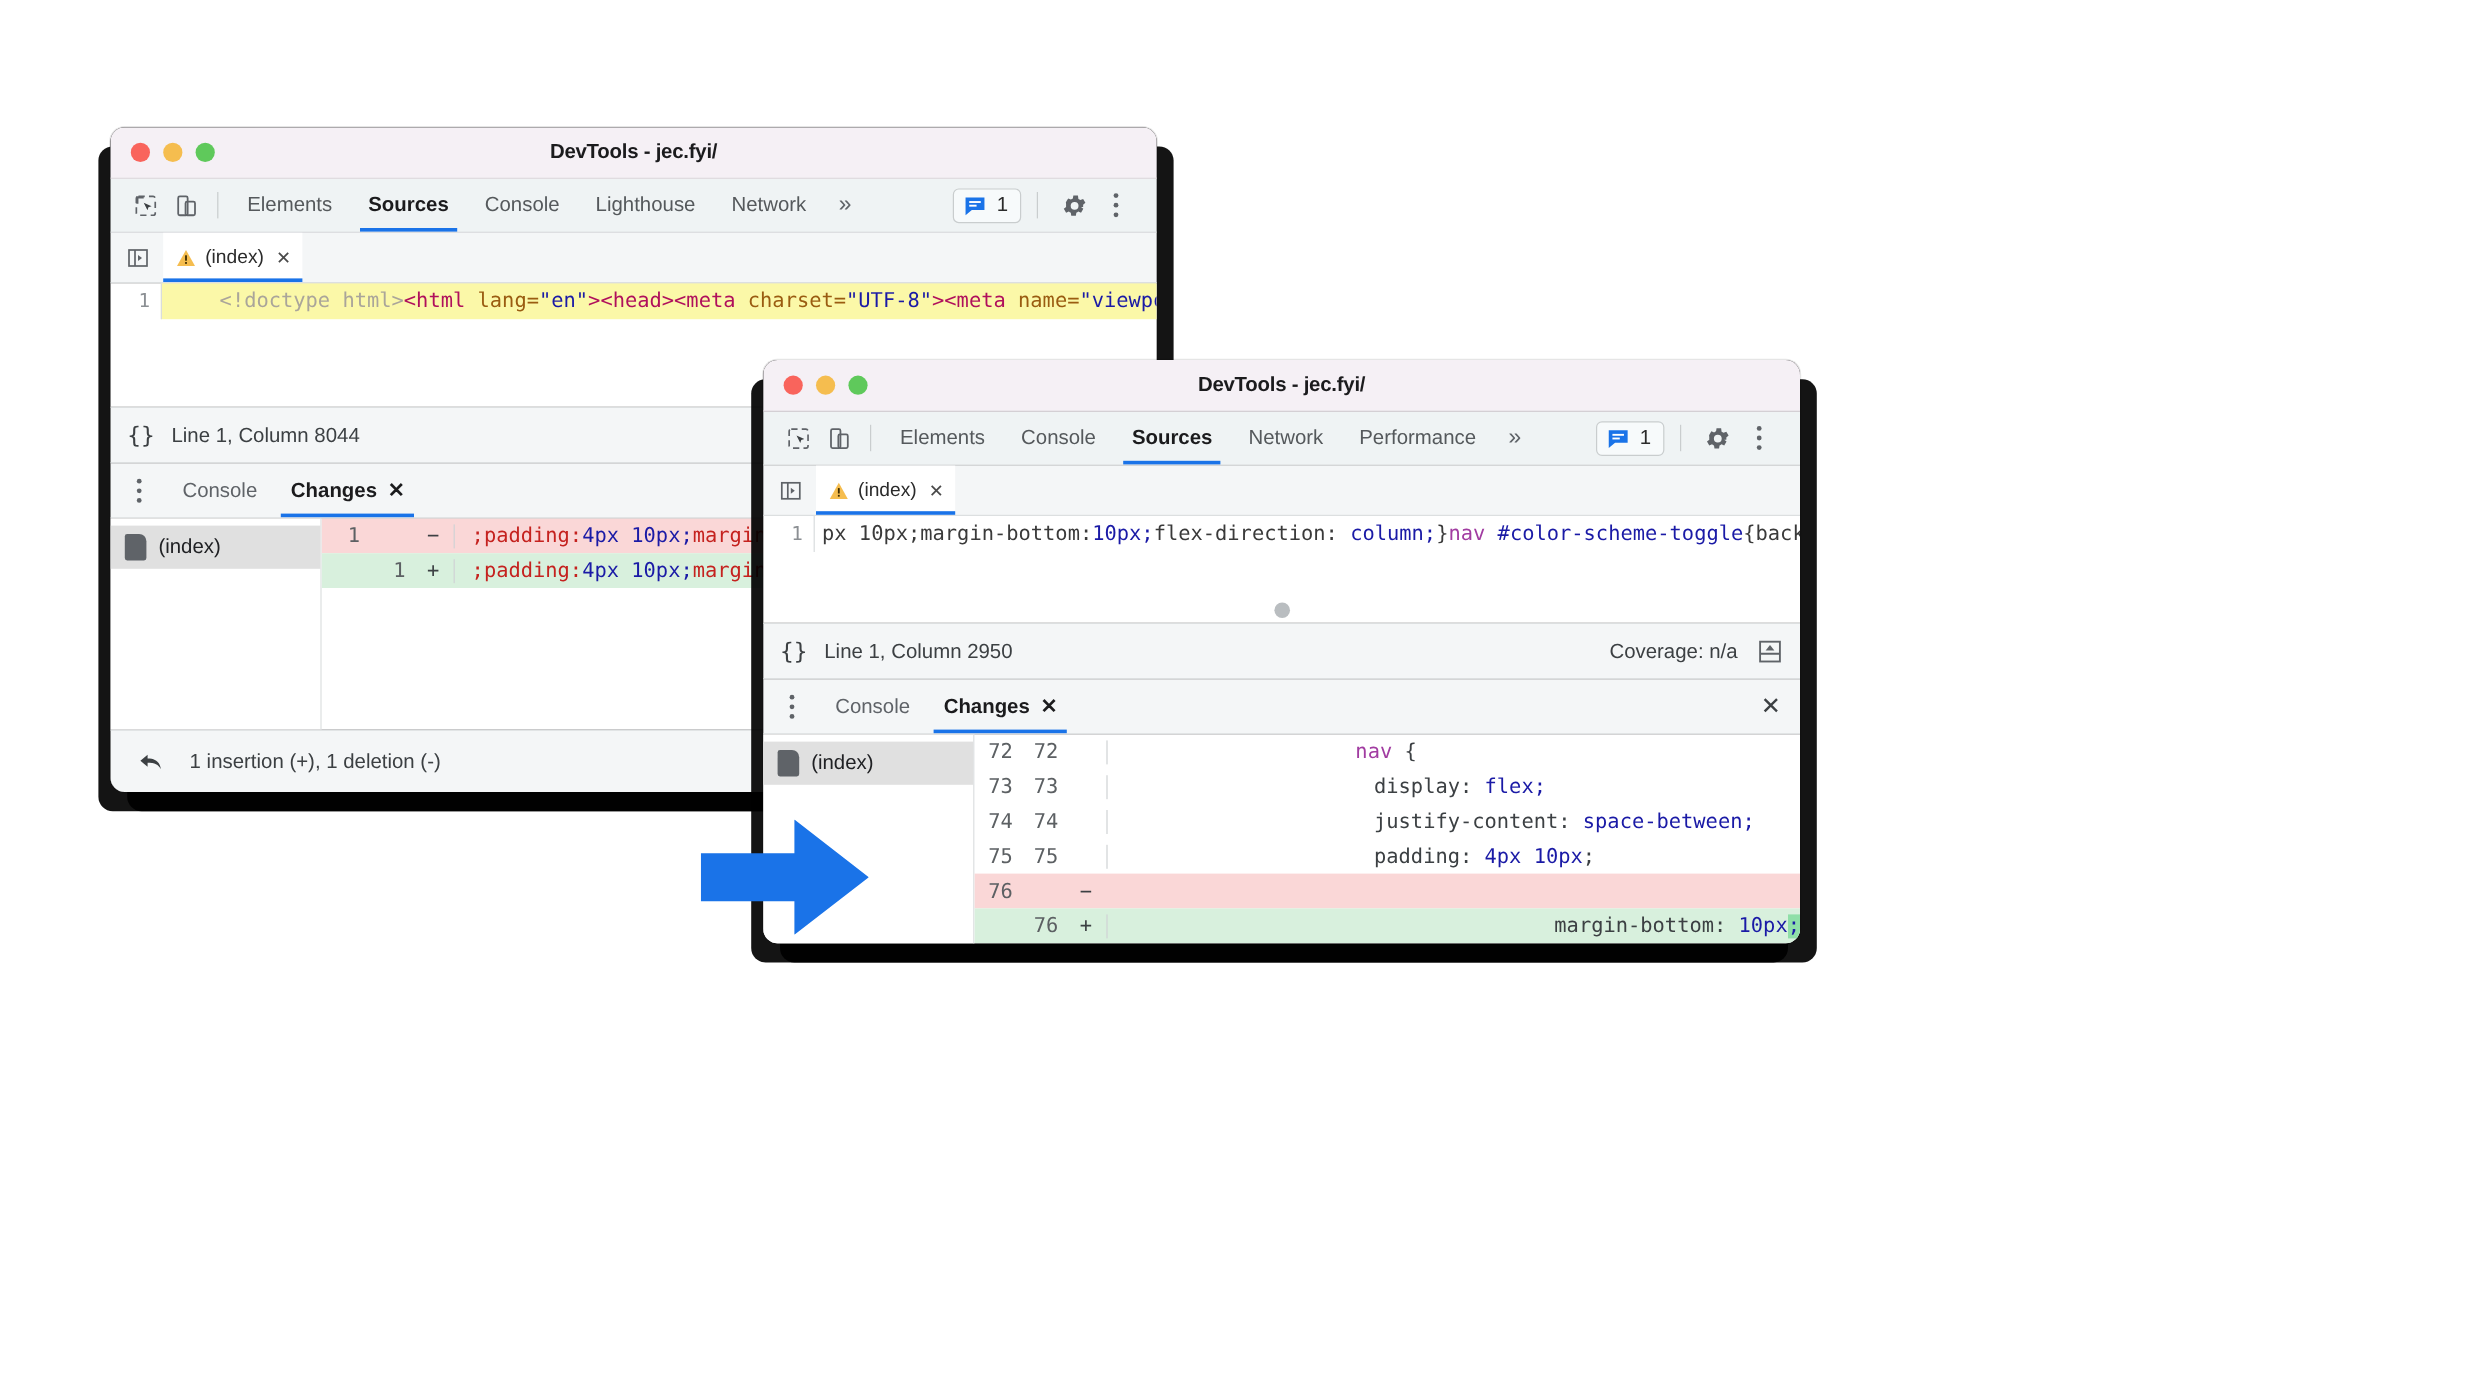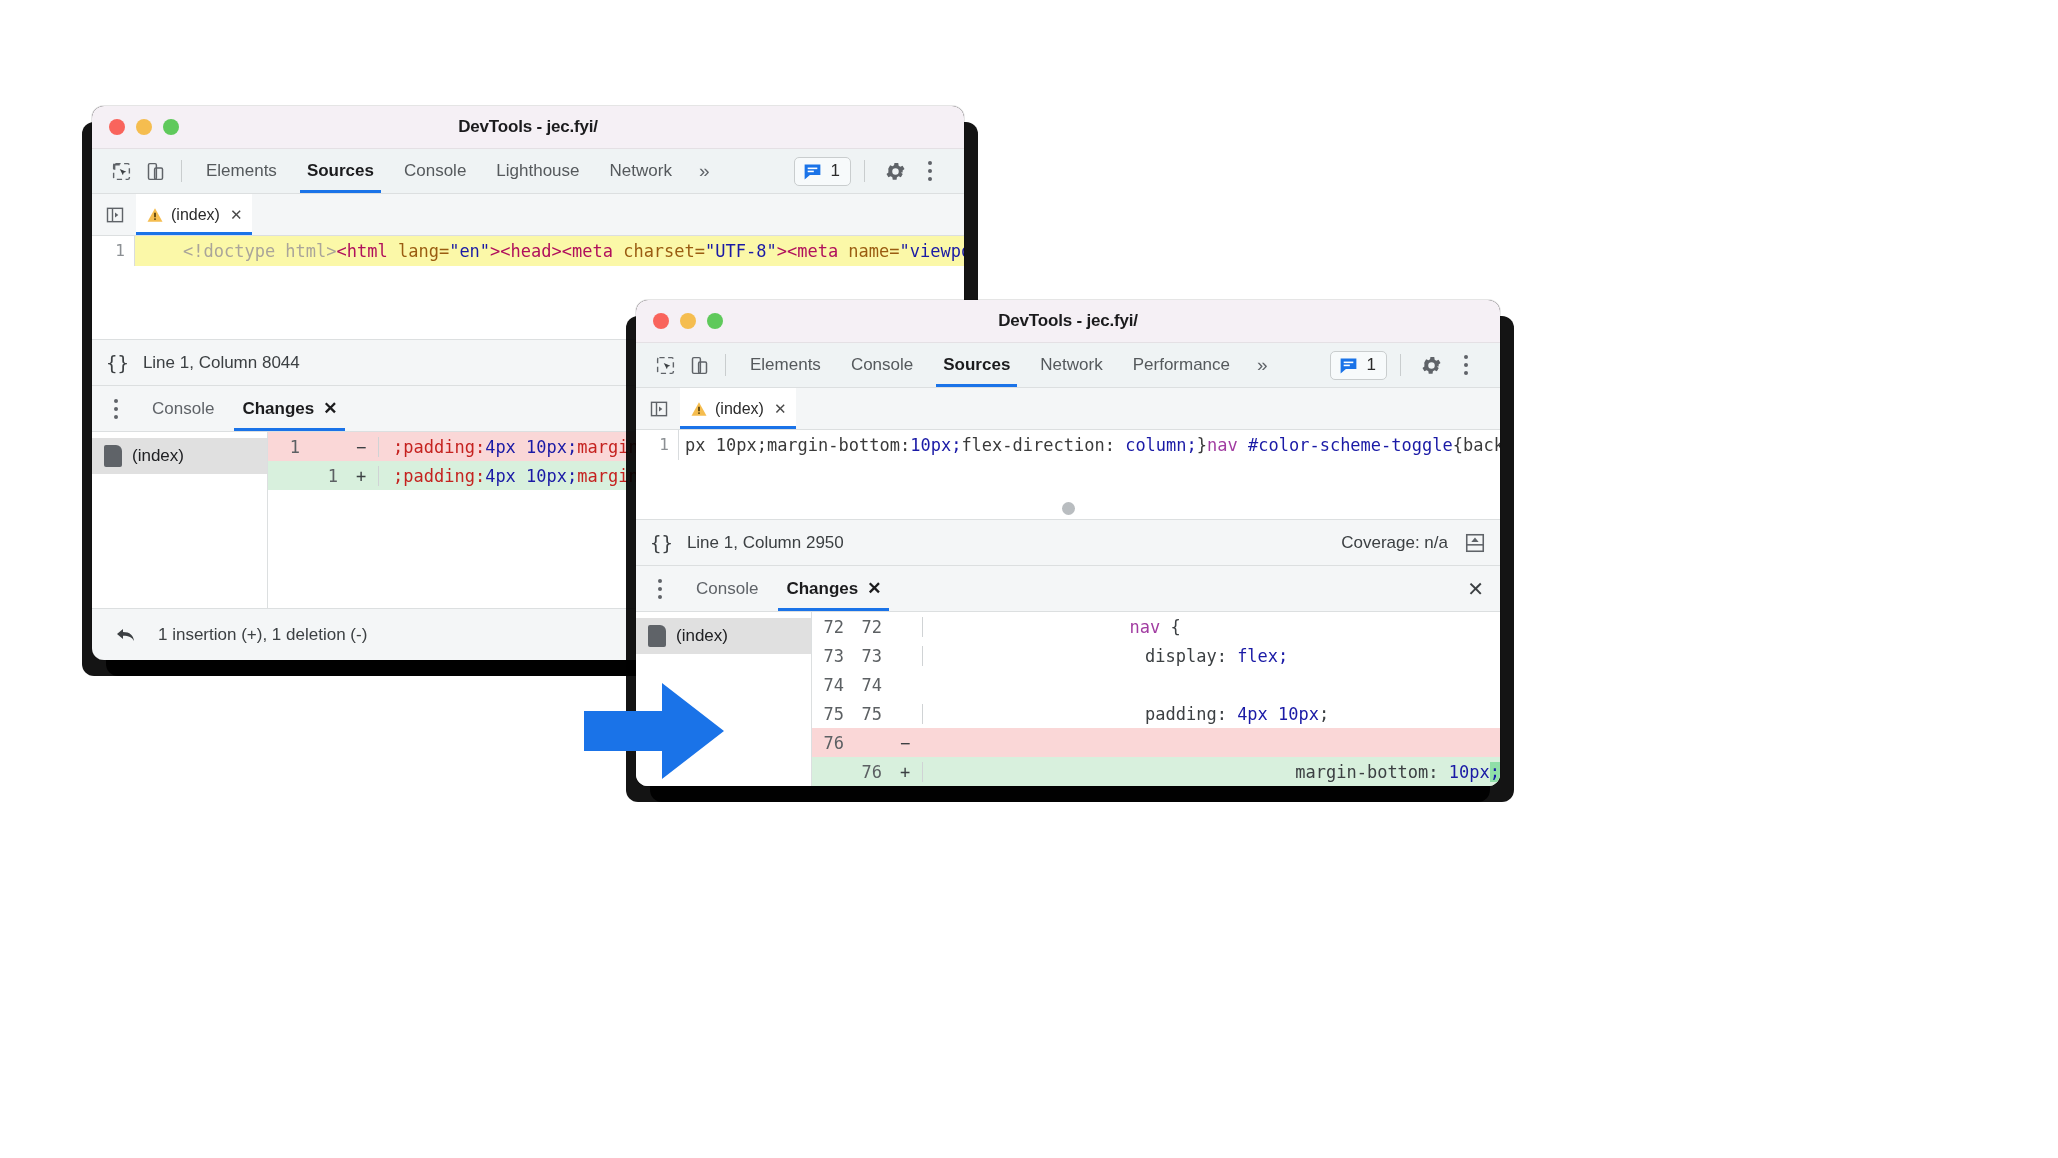--- a/index.html
+++ b/index.html
@@ -535,20 +535,21 @@
           <div class="diff-row">
             <span class="dn">73</span>
             <span class="dn">73</span>
             <span class="dsign"></span>
             <span class="dtext" style="padding-left: 222px;"><span class="d-plain">display: </span><span class="d-val">flex;</span></span>
           </div>
           <div class="diff-row">
             <span class="dn">74</span>
             <span class="dn">74</span>
             <span class="dsign"></span>
+            <span class="dtext" style="padding-left: 222px;"><span class="d-plain">justify-content: </span><span class="d-val">space-between;</span></span>
           </div>
           <div class="diff-row">
             <span class="dn">75</span>
             <span class="dn">75</span>
             <span class="dsign"></span>
             <span class="dtext" style="padding-left: 222px;"><span class="d-plain">padding: </span><span class="d-val">4px 10px</span><span class="d-plain">;</span></span>
           </div>
           <div class="diff-row row-del">
             <span class="dn">76</span>
             <span class="dn"></span>

